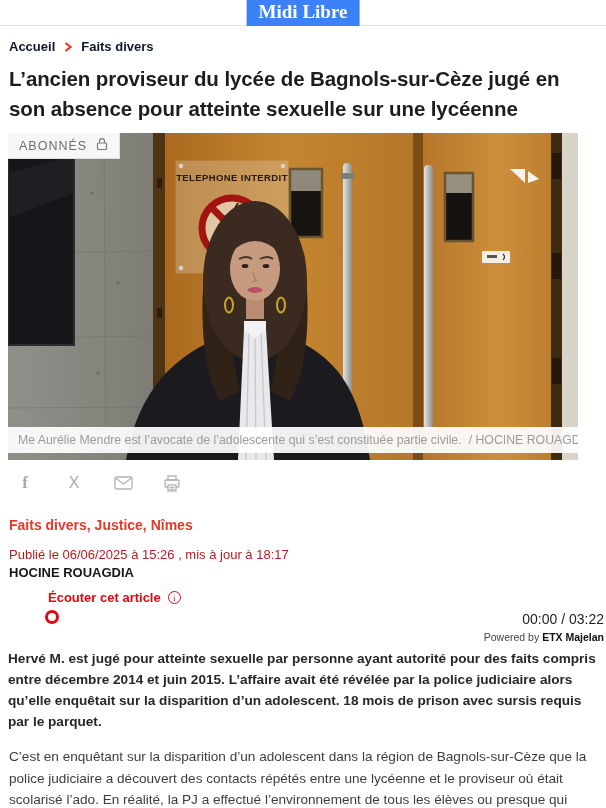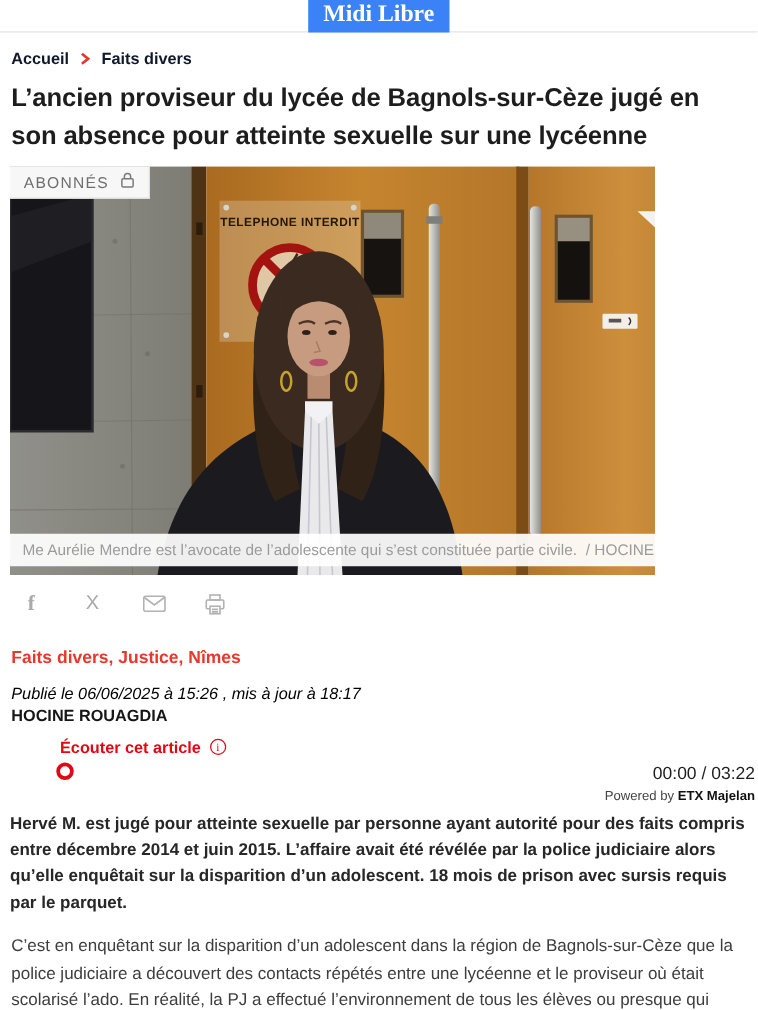--- a/index.html
+++ b/index.html
@@ -16,40 +16,40 @@
   .breadcrumb { margin:13px 0 0 9px; font-size:13px; font-weight:700; color:#e8372b;
     display:flex; align-items:center; gap:9px; }
   .breadcrumb a { color:#0f172a; text-decoration:none; cursor:pointer; }
   .crumb-sep { display:inline-flex; }
 
   
   h1.headline { margin:10px 10px 0 9px; font-size:20.5px; line-height:30px;
     font-weight:700; color:#1d1d1d; letter-spacing:-0.1px; }
 
   
-  figure.photo { position:absolute; left:8px; top:133px; width:516px; height:327px; overflow:hidden; }
+  figure.photo { position:absolute; left:8px; top:133px; width:570px; height:327px; overflow:hidden; }
   .abonnes-badge { position:absolute; left:0; top:0; z-index:5; background:#f7f7f7;
     color:#6e6e6e; font-size:12.5px; letter-spacing:1px; padding:4px 10px 4px 11px;
     display:flex; align-items:center; gap:8px; border-right:1px solid #e0e0e0; border-bottom:1px solid #e0e0e0;}
   .caption-bar { position:absolute; left:0; bottom:7px; width:570px; height:26px; z-index:4;
     background:rgba(255,255,255,0.93); display:flex; align-items:center; padding:0 10px;
     font-size:12.3px; color:#9b9b9b; white-space:nowrap; overflow:hidden; }
   .caption-bar .credit { margin-left:7px; }
 
   
   .share-row { margin:13px 0 0 14px; display:flex; align-items:center; gap:27px; height:24px; }
   .share-ic { width:22px; height:22px; display:flex; align-items:center; justify-content:center;
     color:#a9a9a9; cursor:pointer; }
   .ic-f { font-size:17px; font-weight:700; font-family:"Liberation Serif", serif; }
   .ic-x { font-size:16px; font-weight:400; }
 
   
   .tags-line { margin:22px 0 0 9px; font-size:14px; font-weight:700; color:#e8372b; }
   .tags-line .tag { color:#e8372b; cursor:pointer; }
-  .meta-line { margin:14px 0 0 9px; font-size:13px; color:#000000;font-style:italic; }
+  .meta-line { margin:14px 0 0 9px; font-size:13px; color:#b91c1c; }
   .author-line { margin:3px 0 0 9px; font-size:13px; font-weight:700; color:#161616; }
 
   
   .audio-block { position:relative; margin:10px 0 0 9px; height:46px; }
   .listen-row { margin-left:39px; display:flex; align-items:center; gap:7px;
     color:#e30613; font-weight:700; font-size:13px; }
   .info-icon { width:13px; height:13px; border:1.3px solid #e30613; border-radius:50%;
     color:#e30613; font-size:9px; font-weight:400; display:flex; align-items:center;
     justify-content:center; font-family:"Liberation Serif", serif; cursor:pointer; }
   .player-row { display:flex; align-items:flex-start; justify-content:space-between; margin-top:5px; }

